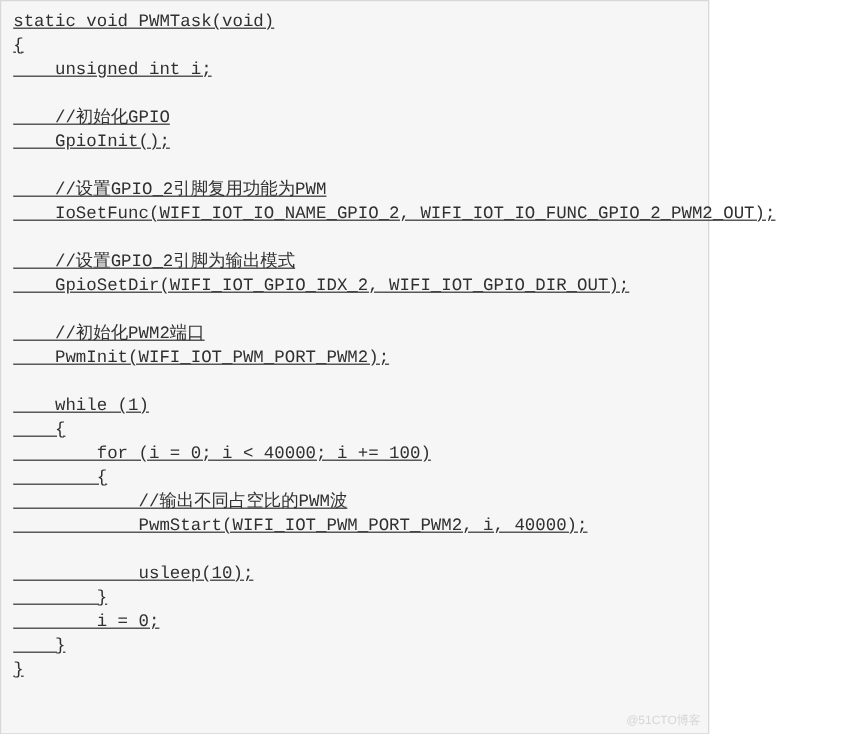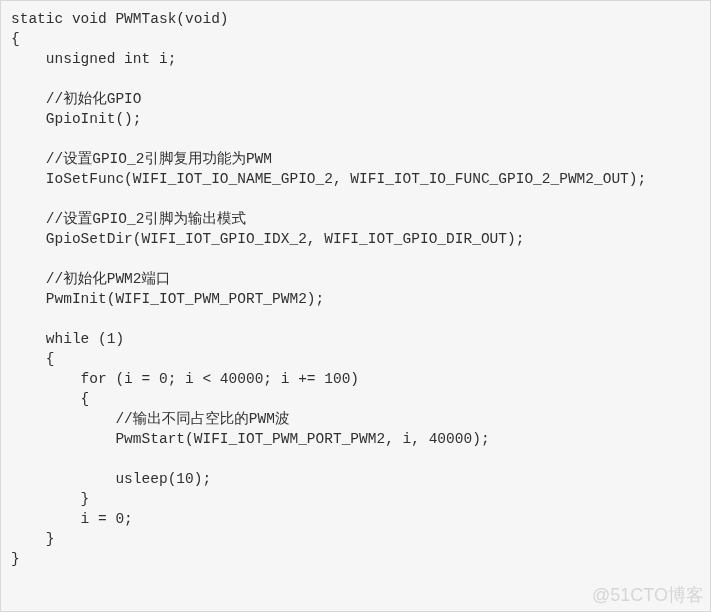--- a/index.html
+++ b/index.html
@@ -5,39 +5,40 @@
   html, body {
     margin: 0;
     padding: 0;
     width: 711px;
     height: 612px;
     overflow: hidden;
     background: #ffffff;
   }
   .code-box {
     box-sizing: border-box;
-    width: 711px;
+    width: 591px;
     height: 612px;
     padding: 8px 10px;
     background: #f6f6f6;
     border: 1px solid #d8d8d8;
     font-family: Consolas, "Courier New", monospace;
     font-size: 14.5px;
     line-height: 1.38;
     color: #303030;
     white-space: pre;
     position: relative;
+    text-decoration: underline;
   }
   .watermark {
     position: absolute;
     right: 6px;
     bottom: 3px;
     color: #d6d6d6;
     font-family: Arial, "Microsoft YaHei", sans-serif;
-    font-size: 18px;
+    font-size: 10px;
     pointer-events: none;
   }
 </style>
 </head>
 <body>
 
 <div class="code-box"><span id="code-content">static void PWMTask(void)
 {
     unsigned int i;
 

